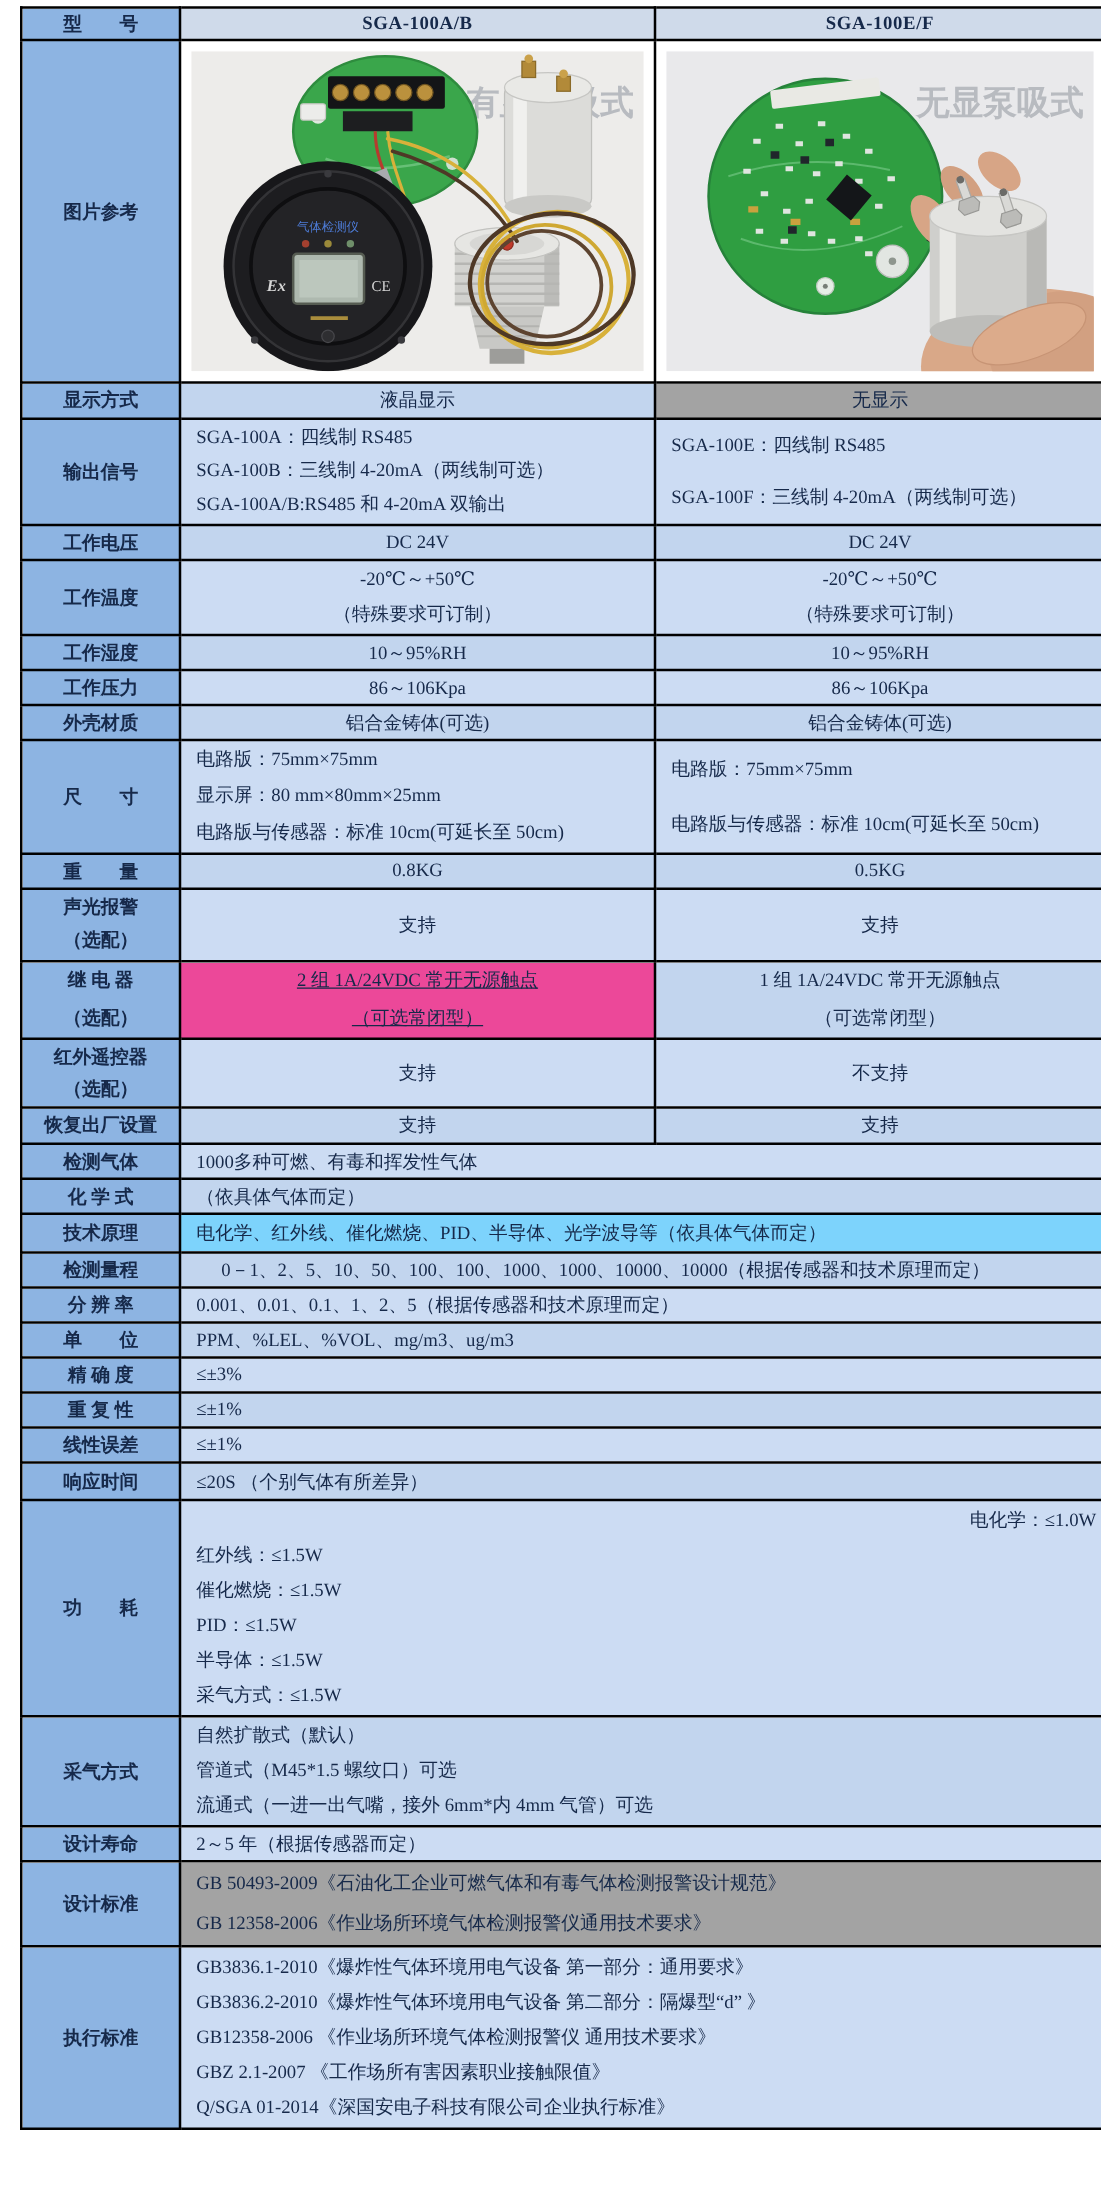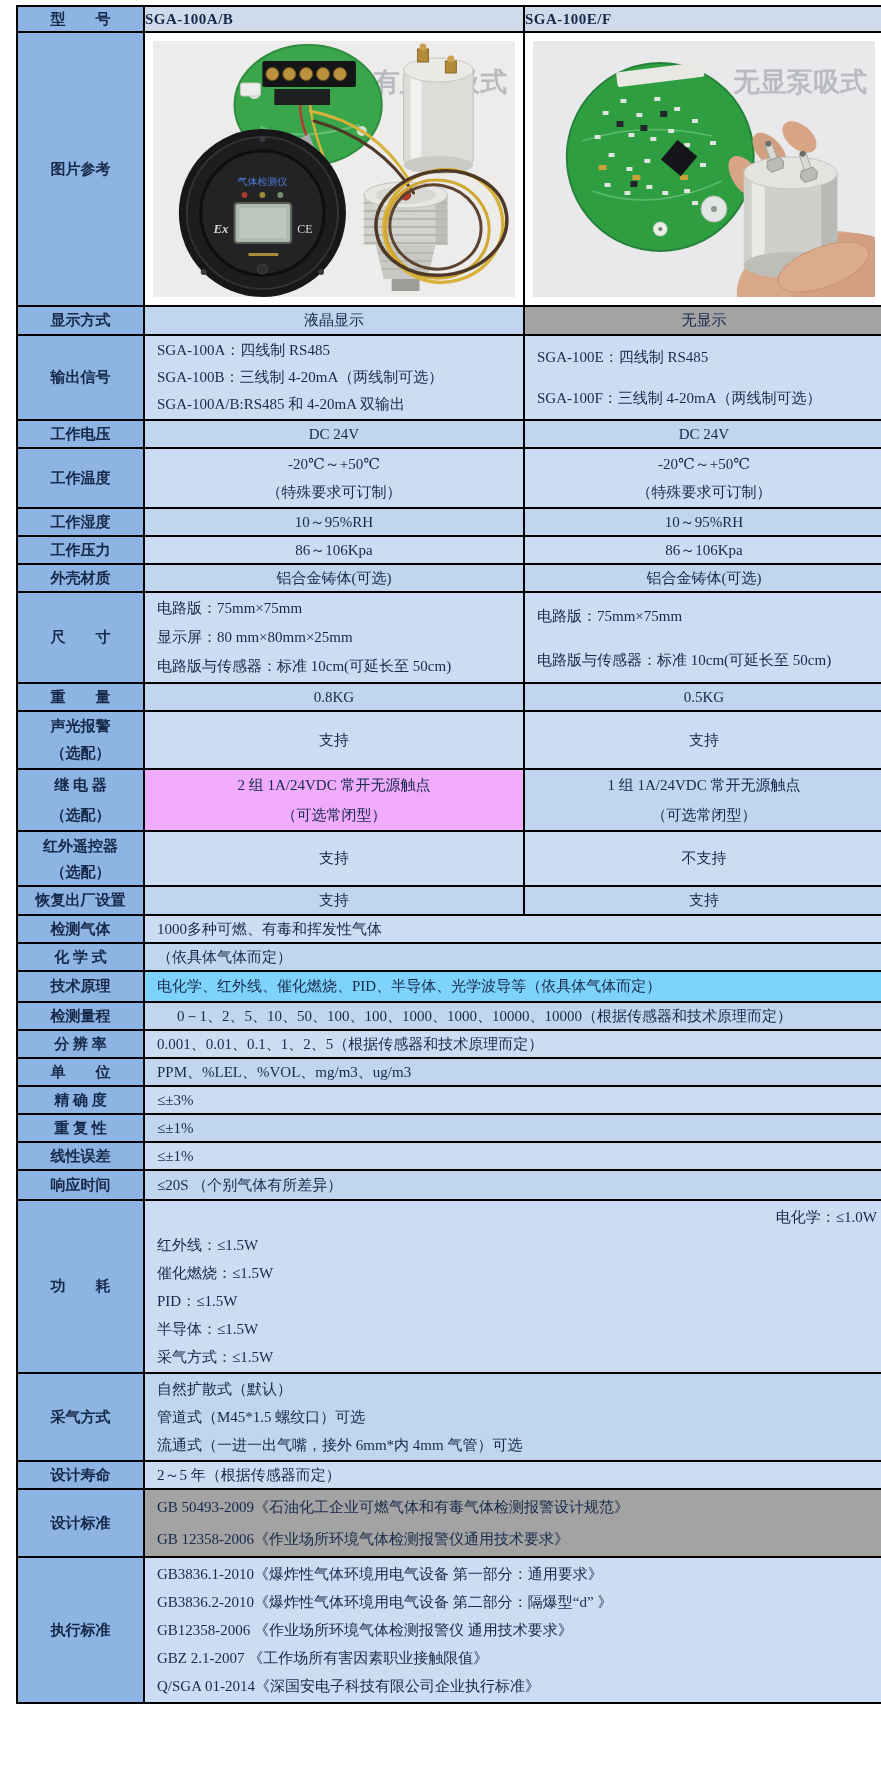--- a/index.html
+++ b/index.html
@@ -1,20 +1,20 @@
 <!DOCTYPE html>
 <html><head>
 <meta charset="utf-8">
 <style>
   html,body{margin:0;padding:0;background:#ffffff;width:881px;height:1768px;overflow:hidden;}
   body{font-family:"Liberation Serif","DejaVu Serif",serif;color:#16294a;}
   #spec{position:absolute;left:16px;top:5px;width:867px;border-collapse:collapse;table-layout:fixed;}
   #spec td{border:2px solid #000;vertical-align:middle;padding:0;overflow:hidden;}
   .lbl{background:#8db4e2;text-align:center;font-weight:bold;font-size:15px;}
-  .hdr{background:#cfdaea;font-weight:bold;font-size:15px;letter-spacing:.5px;}
+  .hdr{background:#cfdaea;text-align:center;font-weight:bold;font-size:15px;letter-spacing:.5px;}
   .val{font-size:15px;}
   .cellbox{display:flex;flex-direction:column;justify-content:center;height:100%;}
   .center .line{text-align:center;}
   .left .line{text-align:left;padding-left:12px;padding-right:6px;}
   .photo-td{background:#ffffff;}
   .photo-box{margin:8px;height:256px;}
   .photo-box svg{display:block;}
   .line{white-space:nowrap;}
 </style>
 </head>
@@ -368,21 +368,21 @@
           </div>
         </td>
       </tr>
       <tr style="height: 51px;">
         <td class="lbl">
           <div class="cellbox">
             <div class="line" style="line-height: 30px;">继 电 器</div>
             <div class="line" style="line-height: 30px;">（选配）</div>
           </div>
         </td>
-        <td class="val center" style="background: #f0abfc;">
+        <td class="val center" style="background: #ec4899; text-decoration: underline;">
           <div class="cellbox">
             <div class="line" style="line-height: 30px;">2 组 1A/24VDC 常开无源触点</div>
             <div class="line" style="line-height: 30px;">（可选常闭型）</div>
           </div>
         </td>
         <td class="val center" style="background: rgb(194, 213, 238);">
           <div class="cellbox">
             <div class="line" style="line-height: 30px;">1 组 1A/24VDC 常开无源触点</div>
             <div class="line" style="line-height: 30px;">（可选常闭型）</div>
           </div>

